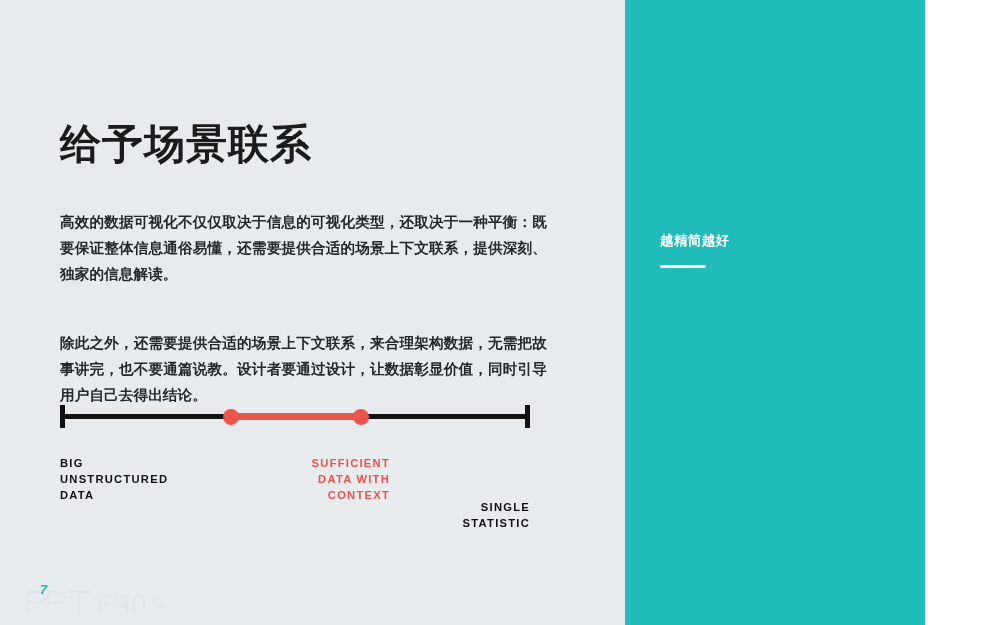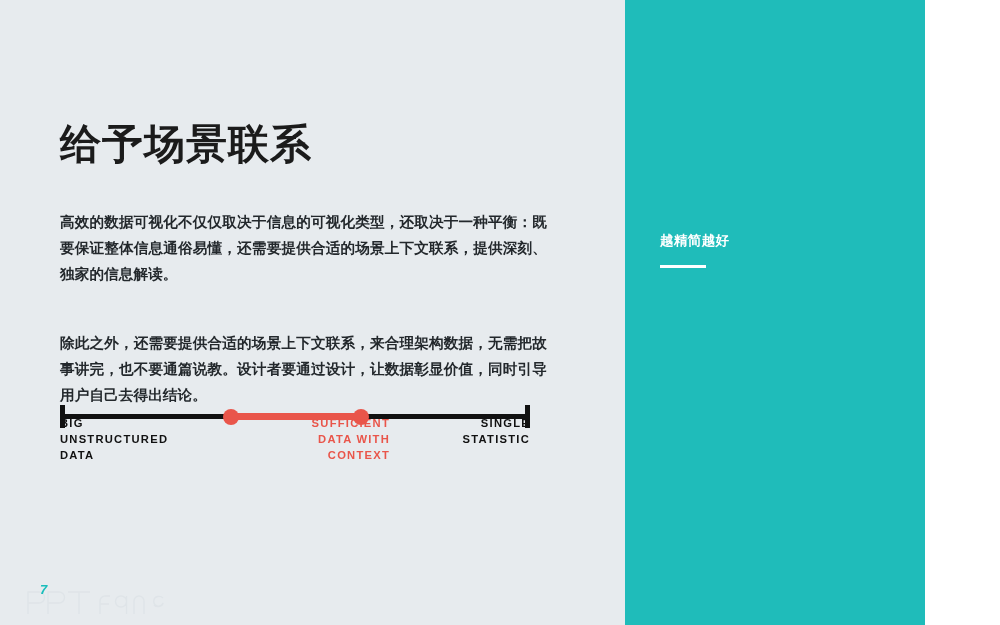--- a/index.html
+++ b/index.html
@@ -108,21 +108,21 @@
     border-radius: 50%;
     background: #e9554a;
   }
   .spectrum-dot.d1 { left: 163px; }
   .spectrum-dot.d2 { left: 293px; }
 
   
   .spectrum-labels {
     position: absolute;
     left: 60px;
-    top: 416px;
+    top: 456px;
     width: 470px;
     height: 60px;
   }
   .spec-label {
     position: absolute;
     top: 0;
     font-size: 11.2px;
     font-weight: 700;
     letter-spacing: 1.25px;
     line-height: 1.42;
@@ -222,21 +222,21 @@
     <div class="spectrum-dot d2"></div>
   </div>
 
   <div class="spectrum-labels">
     <div class="spec-label start" style="white-space: pre-line;">BIG
 UNSTRUCTURED
 DATA</div>
     <div class="spec-label middle" style="white-space: pre-line;">SUFFICIENT
 DATA WITH
 CONTEXT</div>
-    <div class="spec-label end" style="white-space: pre-line;">SINGLE
+    <div class="spec-label end" style="white-space: pre-line; margin-top: 44px;">SINGLE
 STATISTIC</div>
   </div>
 
   <div class="callout-heading">越精简越好</div>
   <div class="callout-rule"></div>
 
   <div class="footer-logo">
     <svg width="140" height="34" viewBox="0 0 140 34" xmlns="http://www.w3.org/2000/svg" fill="none" stroke="#dfe4e8" stroke-width="1.4">
       <path d="M2 8 h11 a5.5 5.5 0 0 1 0 11 h-11 z M2 19 v11"></path>
       <path d="M22 8 h11 a5.5 5.5 0 0 1 0 11 h-11 z M22 19 v11"></path>

